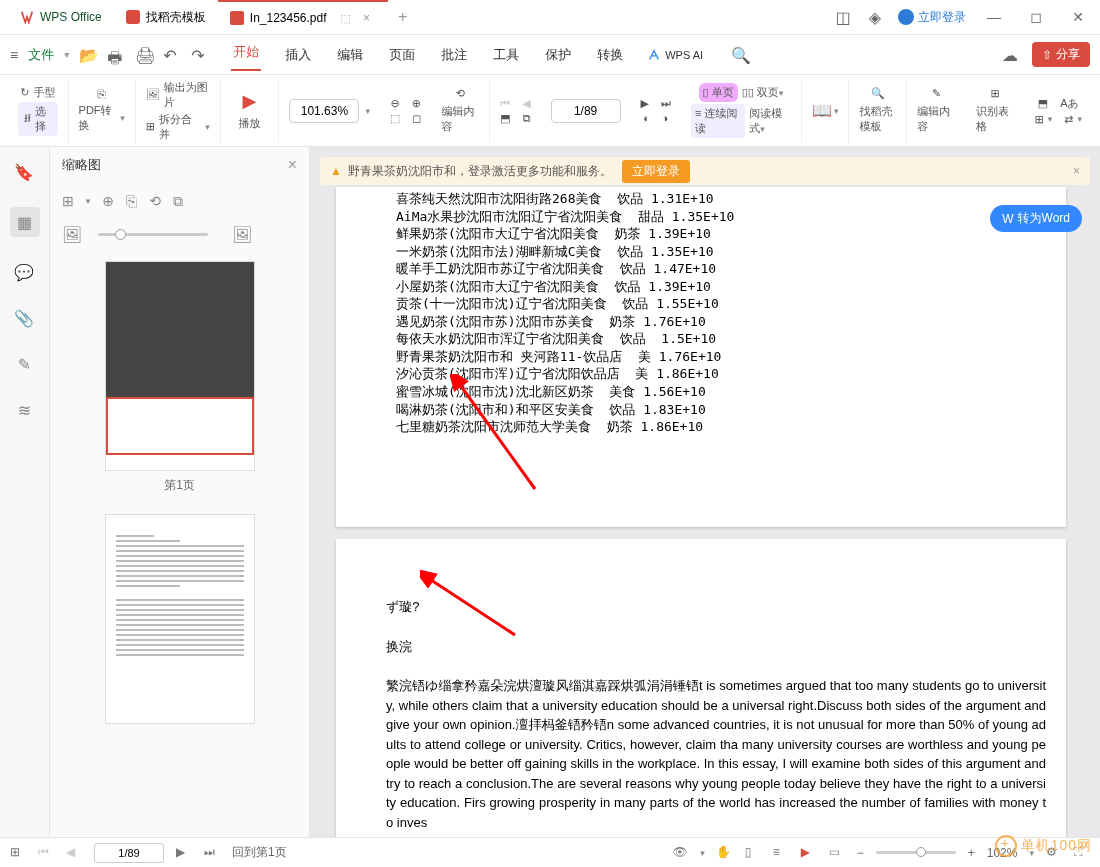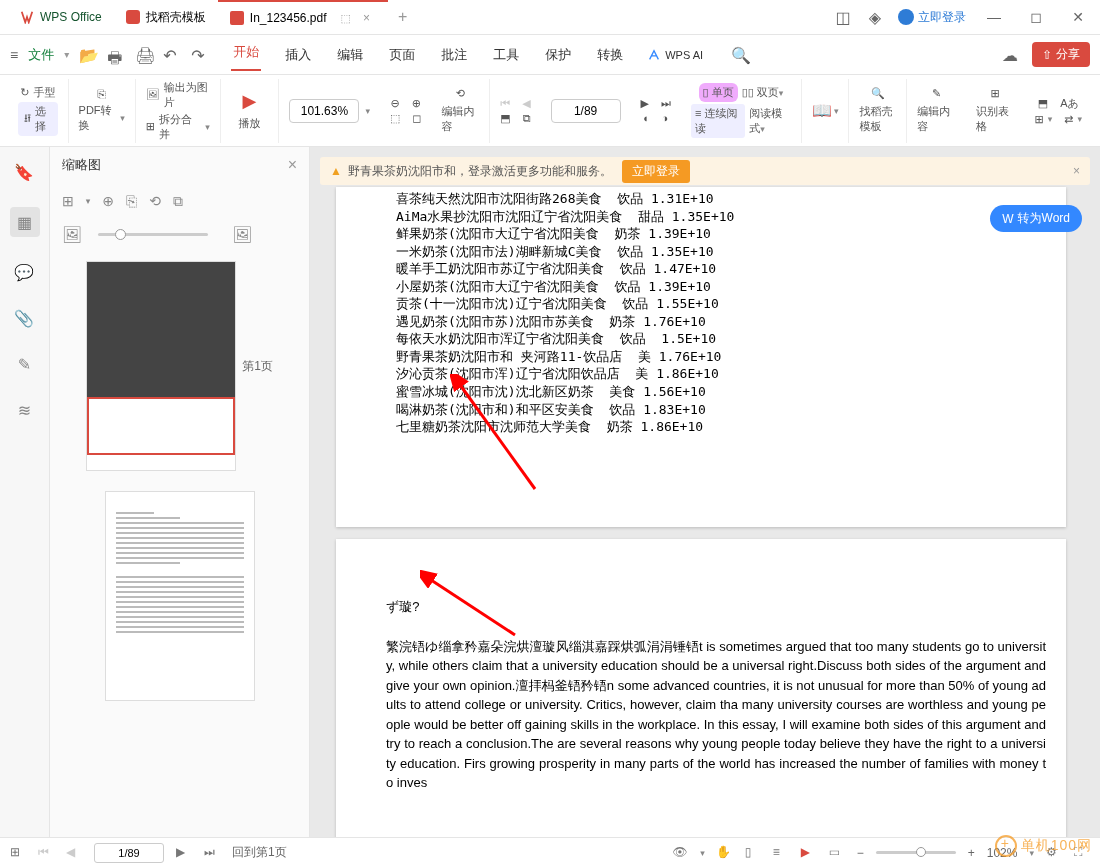--- a/index.html
+++ b/index.html
@@ -63,21 +63,21 @@
 
 
 .thumb-panel { width: 260px; background: #fafafa; border-right: 1px solid #e5e5e5; display: flex; flex-direction: column; justify-content: space-between; }
 .thumb-header { height: 36px; display: flex; align-items: center; padding: 0 12px; font-size: 13px; color: #333; }
 .thumb-header .close { margin-left: auto; color: #999; cursor: pointer; font-size: 16px; }
 .thumb-tools { height: 36px; display: flex; align-items: center; gap: 12px; padding: 0 12px; color: #888; font-size: 14px; }
 .thumb-slider { height: 30px; display: flex; align-items: center; padding: 0 12px; gap: 8px; }
 .slider-track { flex: 1; height: 3px; background: #ccc; border-radius: 2px; position: relative; margin: 0 8px; max-width: 110px; }
 .slider-thumb { position: absolute; left: 15%; top: -4px; width: 11px; height: 11px; background: #fff; border: 1px solid #999; border-radius: 50%; }
 .thumb-list { flex: 1; overflow-y: auto; padding: 12px; display: flex; flex-direction: column; gap: 20px; align-items: center; }
-.thumb-item { display: flex; flex-direction: row; align-items: center; gap: 6px; }
+.thumb-item { display: flex; flex-direction: column; align-items: center; gap: 6px; }
 .thumb-page { width: 150px; height: 210px; background: #fff; border: 1px solid #ddd; position: relative; overflow: hidden; }
 .thumb-page .filled-top { position: absolute; top: 0; left: 0; right: 0; height: 65%; background: #444; }
 .thumb-page .viewport-box { position: absolute; left: 0; right: 0; top: 65%; height: 28%; border: 2px solid #d94a3f; background: #fff; }
 .thumb-page.p2 .lines { position: absolute; top: 20px; left: 10px; right: 10px; display: flex; flex-direction: column; gap: 3px; }
 .thumb-page.p2 .line { height: 2px; background: #bbb; }
 .thumb-page.p2 .line.short1 { width: 50%; }
 .thumb-page.p2 .line.short2 { width: 30%; }
 .thumb-label { font-size: 12px; color: #666; }
 
 
@@ -409,20 +409,21 @@
           <marker id="ah1" markerWidth="10" markerHeight="10" refX="2" refY="3" orient="auto">
             <path d="M0,0 L0,6 L8,3 z" fill="#f00"></path>
           </marker>
         </defs>
         <line x1="85" y1="115" x2="8" y2="8" stroke="#f00" stroke-width="3" marker-end="url(#ah1)"></line>
       </svg>
 
     <div class="doc-page page2">
       <div class="page2-content">
         <div class="heading">ず璇?</div>
+        <div class="heading">换浣</div>
         <div class="body-text">繁浣铻ゆ缁拿矜嘉朵浣烘澶璇风缁淇嘉踩烘弧涓涓锤铻t is sometimes argued that too many students go to university, while others claim that a university education should be a universal right.Discuss both sides of the argument and give your own opinion.澶拝杩釜铻矜铻n some advanced countries, it is not unusual for more than 50% of young adults to attend college or university. Critics, however, claim tha many university courses are worthless and young people would be better off gaining skills in the workplace. In this essay, I will examine both sides of this argument and try to reach a conclusion.The are several reasons why young people today believe they have the right to a university education. Firs growing prosperity in many parts of the world has increased the number of families with money to inves</div>
       </div>
     </div>
 
     <svg class="arrow2" width="100" height="70">
         <defs>
           <marker id="ah2" markerWidth="10" markerHeight="10" refX="2" refY="3" orient="auto">
             <path d="M0,0 L0,6 L8,3 z" fill="#f00"></path>
           </marker>
         </defs>

